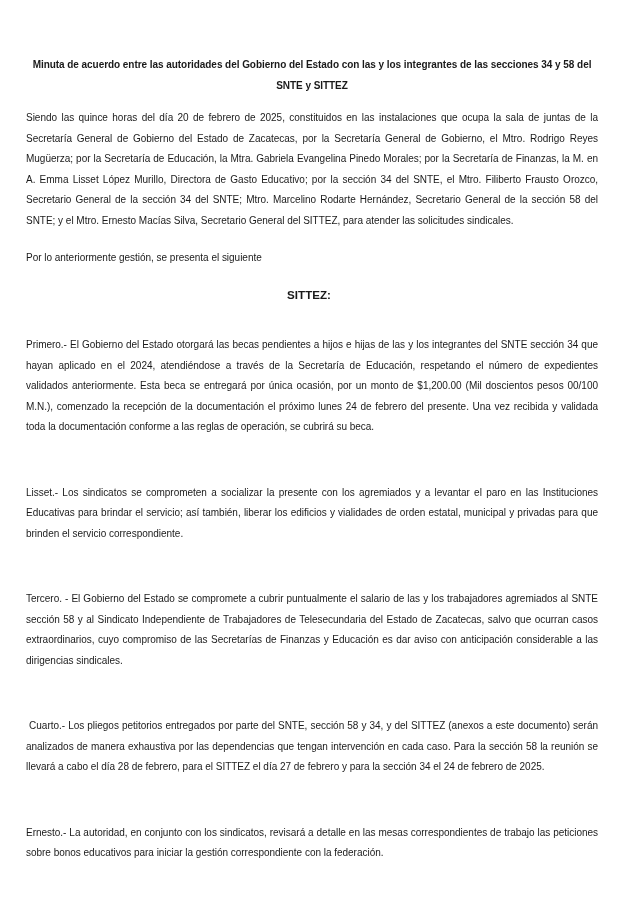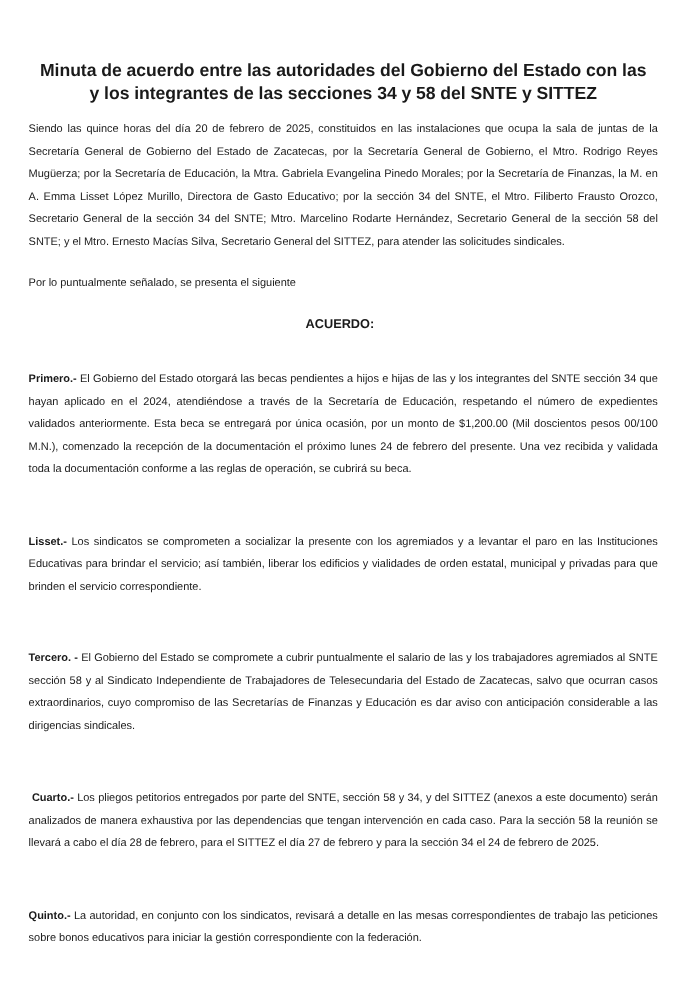--- a/index.html
+++ b/index.html
@@ -16,21 +16,21 @@
     overflow: hidden;
   }
   .page {
     box-sizing: border-box;
     width: 623px;
     height: 916px;
     padding: 55px 25px 0 26px;
     background: #ffffff;
   }
   .doc-title {
-    font-size: 16px;
+    font-size: 10px;
     font-weight: bold;
     line-height: 20.5px;
     text-align: center;
     margin: 0 0 12px 0;
     letter-spacing: -0.05px;
     padding: 0 4px;
   }
   .body-par {
     font-size: 10px;
     line-height: 20.5px;
@@ -50,55 +50,55 @@
   }
   .acuerdo-head {
     font-size: 11.6px;
     font-weight: bold;
     line-height: 20.5px;
     text-align: center;
     margin: 16px 0 0 0;
     padding-right: 6px;
   }
   .lead {
-    font-weight: bold;
+    font-weight: normal;
   }
   .nowrap-start {
     white-space: pre-wrap;
   }
 </style>
 </head>
 <body>
 
 <div class="page">
 
   <h1 class="doc-title">
     <span>Minuta de acuerdo entre las autoridades del Gobierno del Estado con las y los integrantes de las</span>
     <span>secciones 34 y 58 del SNTE y SITTEZ</span>
   </h1>
 
   <p class="body-par">Siendo las quince horas del día 20 de febrero de 2025, constituidos en las instalaciones que ocupa la sala de juntas de la Secretaría General de Gobierno del Estado de Zacatecas, por la Secretaría General de Gobierno, el Mtro. Rodrigo Reyes Mugüerza; por la Secretaría de Educación, la Mtra. Gabriela Evangelina Pinedo Morales; por la Secretaría de Finanzas, la M. en A. Emma Lisset López Murillo, Directora de Gasto Educativo; por la sección 34 del SNTE, el Mtro. Filiberto Frausto Orozco, Secretario General de la sección 34 del SNTE; Mtro. Marcelino Rodarte Hernández, Secretario General de la sección 58 del SNTE; y el Mtro. Ernesto Macías Silva, Secretario General del SITTEZ, para atender las solicitudes sindicales.</p>
 
-  <p class="body-par par-gap-sm">Por lo puntualmente señalado, se presenta el siguiente</p>
+  <p class="body-par par-gap-sm">Por lo anteriormente gestión, se presenta el siguiente</p>
 
-  <p class="acuerdo-head">ACUERDO:</p>
+  <p class="acuerdo-head">SITTEZ:</p>
 
   <p class="body-par par-gap-med">
     <span class="lead">Primero.-</span><span class="nowrap-start"> El Gobierno del Estado otorgará las becas pendientes a hijos e hijas de las y los integrantes del SNTE sección 34 que hayan aplicado en el 2024, atendiéndose a través de la Secretaría de Educación, respetando el número de expedientes validados anteriormente. Esta beca se entregará por única ocasión, por un monto de $1,200.00 (Mil doscientos pesos 00/100 M.N.), comenzado la recepción de la documentación el próximo lunes 24 de febrero del presente. Una vez recibida y validada toda la documentación conforme a las reglas de operación, se cubrirá su beca.</span>
   </p>
 
   <p class="body-par par-gap-lg">
     <span class="lead">Lisset.-</span><span class="nowrap-start"> Los sindicatos se comprometen a socializar la presente con los agremiados y a levantar el paro en las Instituciones Educativas para brindar el servicio; así también, liberar los edificios y vialidades de orden estatal, municipal y privadas para que brinden el servicio correspondiente.</span>
   </p>
 
   <p class="body-par par-gap-lg">
     <span class="lead">Tercero. -</span><span class="nowrap-start"> El Gobierno del Estado se compromete a cubrir puntualmente el salario de las y los trabajadores agremiados al SNTE sección 58 y al Sindicato Independiente de Trabajadores de Telesecundaria del Estado de Zacatecas, salvo que ocurran casos extraordinarios, cuyo compromiso de las Secretarías de Finanzas y Educación es dar aviso con anticipación considerable a las dirigencias sindicales.</span>
   </p>
 
   <p class="body-par par-gap-lg">
     <span class="lead nowrap-start"> Cuarto.-</span><span class="nowrap-start"> Los pliegos petitorios entregados por parte del SNTE, sección 58 y 34, y del SITTEZ (anexos a este documento) serán analizados de manera exhaustiva por las dependencias que tengan intervención en cada caso. Para la sección 58 la reunión se llevará a cabo el día 28 de febrero, para el SITTEZ el día 27 de febrero y para la sección 34 el 24 de febrero de 2025.</span>
   </p>
 
   <p class="body-par par-gap-lg">
-    <span class="lead">Quinto.-</span><span class="nowrap-start"> La autoridad, en conjunto con los sindicatos, revisará a detalle en las mesas correspondientes de trabajo las peticiones sobre bonos educativos para iniciar la gestión correspondiente con la federación.</span>
+    <span class="lead">Ernesto.-</span><span class="nowrap-start"> La autoridad, en conjunto con los sindicatos, revisará a detalle en las mesas correspondientes de trabajo las peticiones sobre bonos educativos para iniciar la gestión correspondiente con la federación.</span>
   </p>
 
 </div>
 
 </body></html>

